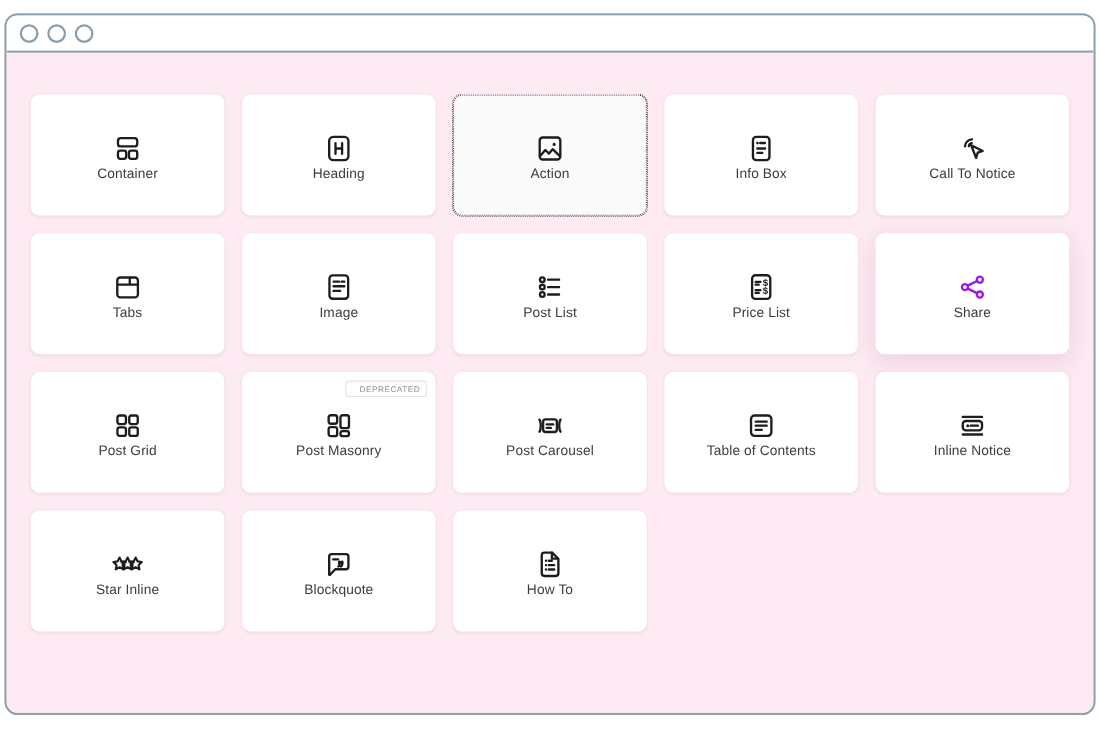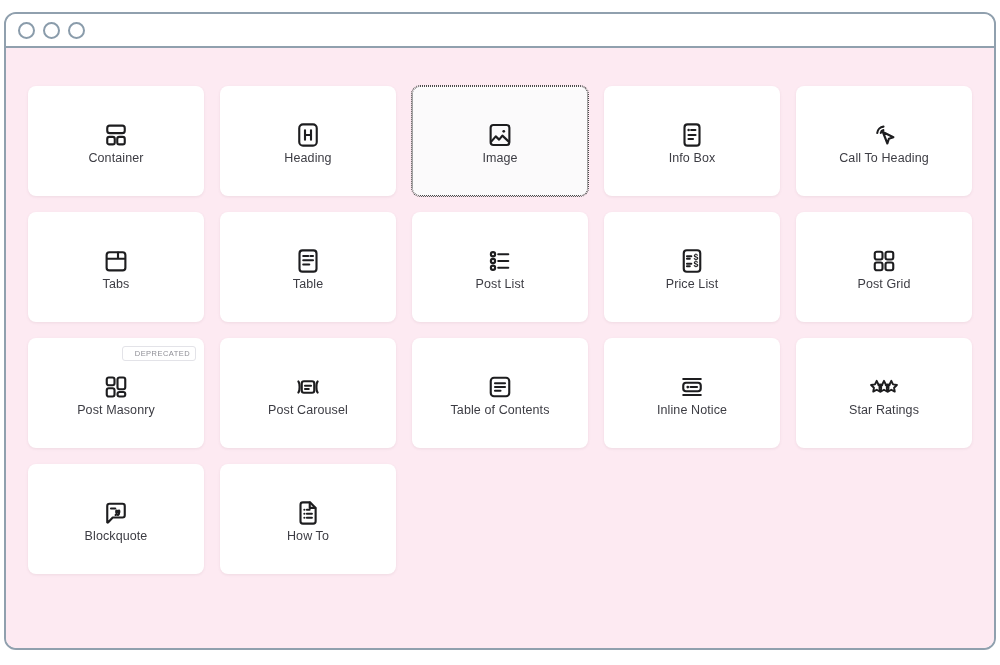--- a/index.html
+++ b/index.html
@@ -139,58 +139,58 @@
           <div class="card-label">Heading</div>
         </div>
         <div class="card selected">
           <div class="icon-wrap">
             <svg width="30" height="30" viewBox="0 0 24 24">
               <rect x="4.5" y="4" width="15" height="16" rx="2.2" stroke="currentColor" fill="none" stroke-width="1.7" stroke-linecap="round" stroke-linejoin="round"></rect>
               <circle cx="15" cy="9" r="1.1" fill="currentColor" stroke="none"></circle>
               <path d="M5 17.3l3.6-4.2 2.7 2.6 2.6-3.2 5.1 4.8" stroke="currentColor" fill="none" stroke-width="1.7" stroke-linecap="round" stroke-linejoin="round"></path>
             </svg>
           </div>
-          <div class="card-label">Image</div>
+          <div class="card-label">Action</div>
         </div>
         <div class="card">
           <div class="icon-wrap">
             <svg width="30" height="30" viewBox="0 0 24 24">
               <rect x="6" y="3.5" width="12" height="17" rx="2.4" stroke="currentColor" fill="none" stroke-width="1.7" stroke-linecap="round" stroke-linejoin="round"></rect>
               <circle cx="9.3" cy="8" r="1" fill="currentColor" stroke="none"></circle>
               <path d="M11.3 8h3.4M9.2 12h5.6M9.2 15.2h3.6" stroke="currentColor" fill="none" stroke-width="1.7" stroke-linecap="round" stroke-linejoin="round"></path>
             </svg>
           </div>
           <div class="card-label">Info Box</div>
         </div>
         <div class="card">
           <div class="icon-wrap">
             <svg width="30" height="30" viewBox="0 0 24 24">
               <path d="M11.6 5.3a5.6 5.6 0 0 0-5 5.1M11.5 8.1a2.8 2.8 0 0 0-2.1 2.2" stroke="currentColor" fill="none" stroke-width="1.7" stroke-linecap="round" stroke-linejoin="round"></path>
               <path d="M11.1 9.6l8.4 4.2-3.6 1.2-1.2 3.8-3.6-9.2z" stroke="currentColor" fill="none" stroke-width="1.7" stroke-linecap="round" stroke-linejoin="round"></path>
             </svg>
           </div>
-          <div class="card-label">Call To Heading</div>
+          <div class="card-label">Call To Notice</div>
         </div>
         <div class="card">
           <div class="icon-wrap">
             <svg width="30" height="30" viewBox="0 0 24 24">
               <rect x="4.5" y="5" width="15" height="14.5" rx="2.2" stroke="currentColor" fill="none" stroke-width="1.7" stroke-linecap="round" stroke-linejoin="round"></rect>
               <path d="M4.8 10.2h14.4M13.6 5.3v4.8" stroke="currentColor" fill="none" stroke-width="1.7" stroke-linecap="round" stroke-linejoin="round"></path>
             </svg>
           </div>
           <div class="card-label">Tabs</div>
         </div>
         <div class="card">
           <div class="icon-wrap">
             <svg width="30" height="30" viewBox="0 0 24 24">
               <rect x="5.2" y="3.5" width="13.6" height="17" rx="2.4" stroke="currentColor" fill="none" stroke-width="1.7" stroke-linecap="round" stroke-linejoin="round"></rect>
               <path d="M8.2 8h4M14 8h2M8.2 11.4h7.8M8.2 14.8h4.8" stroke="currentColor" fill="none" stroke-width="1.7" stroke-linecap="round" stroke-linejoin="round"></path>
             </svg>
           </div>
-          <div class="card-label">Table</div>
+          <div class="card-label">Image</div>
         </div>
         <div class="card">
           <div class="icon-wrap">
             <svg width="30" height="30" viewBox="0 0 24 24">
               <circle cx="6.4" cy="6.6" r="1.7" stroke="currentColor" fill="none" stroke-width="1.7" stroke-linecap="round" stroke-linejoin="round"></circle>
               <circle cx="6.4" cy="12" r="1.7" stroke="currentColor" fill="none" stroke-width="1.7" stroke-linecap="round" stroke-linejoin="round"></circle>
               <circle cx="6.4" cy="17.4" r="1.7" stroke="currentColor" fill="none" stroke-width="1.7" stroke-linecap="round" stroke-linejoin="round"></circle>
               <path d="M10.6 6.6h8M10.6 12h8M10.6 17.4h8" stroke="currentColor" fill="none" stroke-width="1.7" stroke-linecap="round" stroke-linejoin="round"></path>
             </svg>
           </div>
@@ -200,20 +200,31 @@
           <div class="icon-wrap">
             <svg width="30" height="30" viewBox="0 0 24 24">
               <rect x="5.4" y="3.4" width="13.2" height="17.2" rx="2.4" stroke="currentColor" fill="none" stroke-width="1.7" stroke-linecap="round" stroke-linejoin="round"></rect>
               <path d="M8 8.2h3.4M8 10.2h2.2M8 14.2h3.4M8 16.2h2.2" stroke="currentColor" fill="none" stroke-width="1.7" stroke-linecap="round" stroke-linejoin="round"></path>
               <text x="15.1" y="11.1" font-size="7" font-family="Liberation Sans, sans-serif" font-weight="700" fill="currentColor" text-anchor="middle">$</text>
               <text x="15.1" y="17.1" font-size="7" font-family="Liberation Sans, sans-serif" font-weight="700" fill="currentColor" text-anchor="middle">$</text>
             </svg>
           </div>
           <div class="card-label">Price List</div>
         </div>
+        <div class="card hovered">
+          <div class="icon-wrap">
+            <svg width="30" height="30" viewBox="0 0 24 24" style="color:#9b16e8">
+              <circle cx="17.4" cy="6.6" r="2.2" stroke="currentColor" fill="none" stroke-width="1.7" stroke-linecap="round" stroke-linejoin="round"></circle>
+              <circle cx="6.6" cy="12" r="2.2" stroke="currentColor" fill="none" stroke-width="1.7" stroke-linecap="round" stroke-linejoin="round"></circle>
+              <circle cx="17.4" cy="17.4" r="2.2" stroke="currentColor" fill="none" stroke-width="1.7" stroke-linecap="round" stroke-linejoin="round"></circle>
+              <path d="M8.6 10.9l6.8-3.3M8.6 13.1l6.8 3.3" stroke="currentColor" fill="none" stroke-width="1.7" stroke-linecap="round" stroke-linejoin="round"></path>
+            </svg>
+          </div>
+          <div class="card-label">Share</div>
+        </div>
         <div class="card">
           <div class="icon-wrap">
             <svg width="30" height="30" viewBox="0 0 24 24">
               <rect x="4.6" y="4.6" width="6.2" height="6.2" rx="1.6" stroke="currentColor" fill="none" stroke-width="1.7" stroke-linecap="round" stroke-linejoin="round"></rect>
               <rect x="13.2" y="4.6" width="6.2" height="6.2" rx="1.6" stroke="currentColor" fill="none" stroke-width="1.7" stroke-linecap="round" stroke-linejoin="round"></rect>
               <rect x="4.6" y="13.2" width="6.2" height="6.2" rx="1.6" stroke="currentColor" fill="none" stroke-width="1.7" stroke-linecap="round" stroke-linejoin="round"></rect>
               <rect x="13.2" y="13.2" width="6.2" height="6.2" rx="1.6" stroke="currentColor" fill="none" stroke-width="1.7" stroke-linecap="round" stroke-linejoin="round"></rect>
             </svg>
           </div>
           <div class="card-label">Post Grid</div>
@@ -261,21 +272,21 @@
           <div class="card-label">Inline Notice</div>
         </div>
         <div class="card">
           <div class="icon-wrap">
             <svg width="32" height="30" viewBox="0 0 28 24">
               <path d="M7.6 6.6l1.5 3.1 3.4.5-2.5 2.4.6 3.4-3-1.6-3 1.6.6-3.4-2.5-2.4 3.4-.5z" stroke="currentColor" fill="none" stroke-width="1.7" stroke-linecap="round" stroke-linejoin="round"></path>
               <path d="M14 6.6l1.5 3.1 3.4.5-2.5 2.4.6 3.4-3-1.6-3 1.6.6-3.4-2.5-2.4 3.4-.5z" stroke="currentColor" fill="none" stroke-width="1.7" stroke-linecap="round" stroke-linejoin="round"></path>
               <path d="M20.4 6.6l1.5 3.1 3.4.5-2.5 2.4.6 3.4-3-1.6-3 1.6.6-3.4-2.5-2.4 3.4-.5z" stroke="currentColor" fill="none" stroke-width="1.7" stroke-linecap="round" stroke-linejoin="round"></path>
             </svg>
           </div>
-          <div class="card-label">Star Ratings</div>
+          <div class="card-label">Star Inline</div>
         </div>
         <div class="card">
           <div class="icon-wrap">
             <svg width="30" height="30" viewBox="0 0 24 24">
               <path d="M5 6.4a1.8 1.8 0 0 1 1.8-1.8h10.4A1.8 1.8 0 0 1 19 6.4v7.4a1.8 1.8 0 0 1-1.8 1.8H9.4L5.8 19.4a.4.4 0 0 1-.8-.3z" stroke="currentColor" fill="none" stroke-width="1.7" stroke-linecap="round" stroke-linejoin="round"></path>
               <path d="M8 8.4h3.4" stroke="currentColor" fill="none" stroke-width="1.7" stroke-linecap="round" stroke-linejoin="round"></path>
               <path d="M12.5 10.4V12M14.4 10.4V12M12.5 12.4c0 .6-.3 1-.8 1.2M14.4 12.4c0 .6-.3 1-.8 1.2" stroke="currentColor" fill="none" stroke-width="1.7" stroke-linecap="round" stroke-linejoin="round"></path>
               <path d="M12.5 10.2v1.2M14.4 10.2v1.2" stroke="currentColor" stroke-width="2.1" stroke-linecap="round"></path>
             </svg>
           </div>

